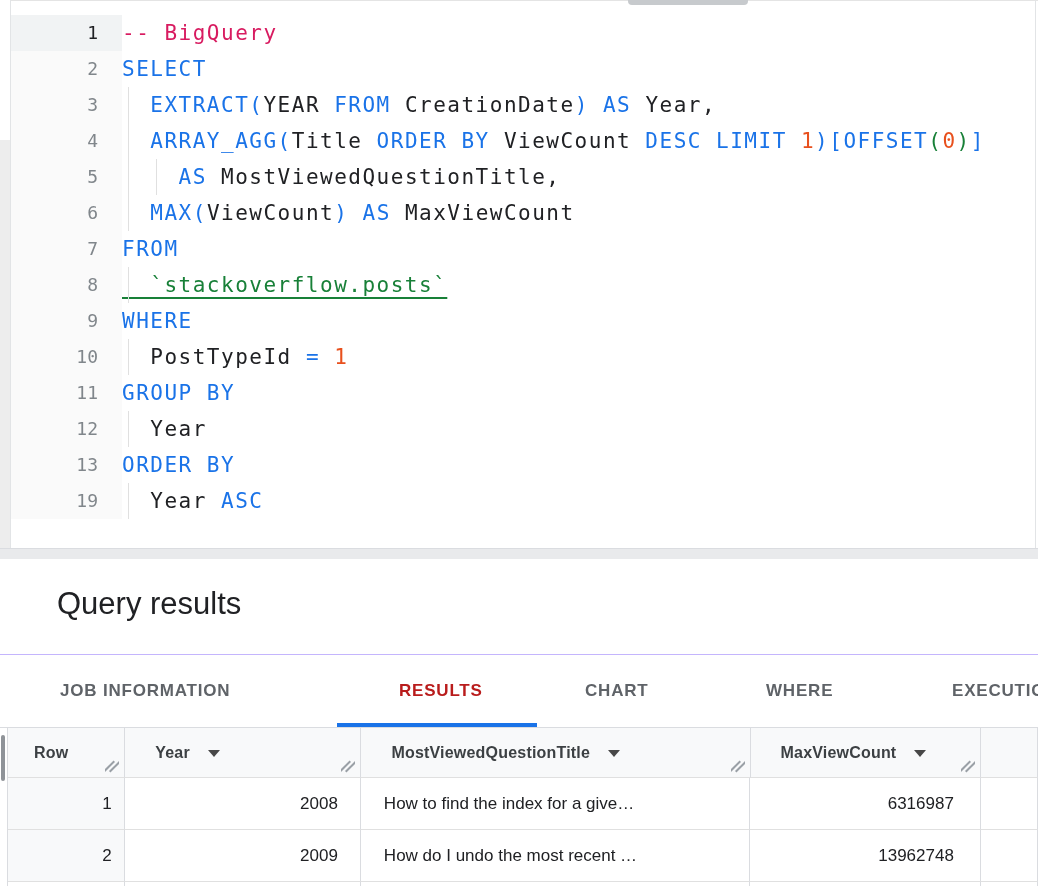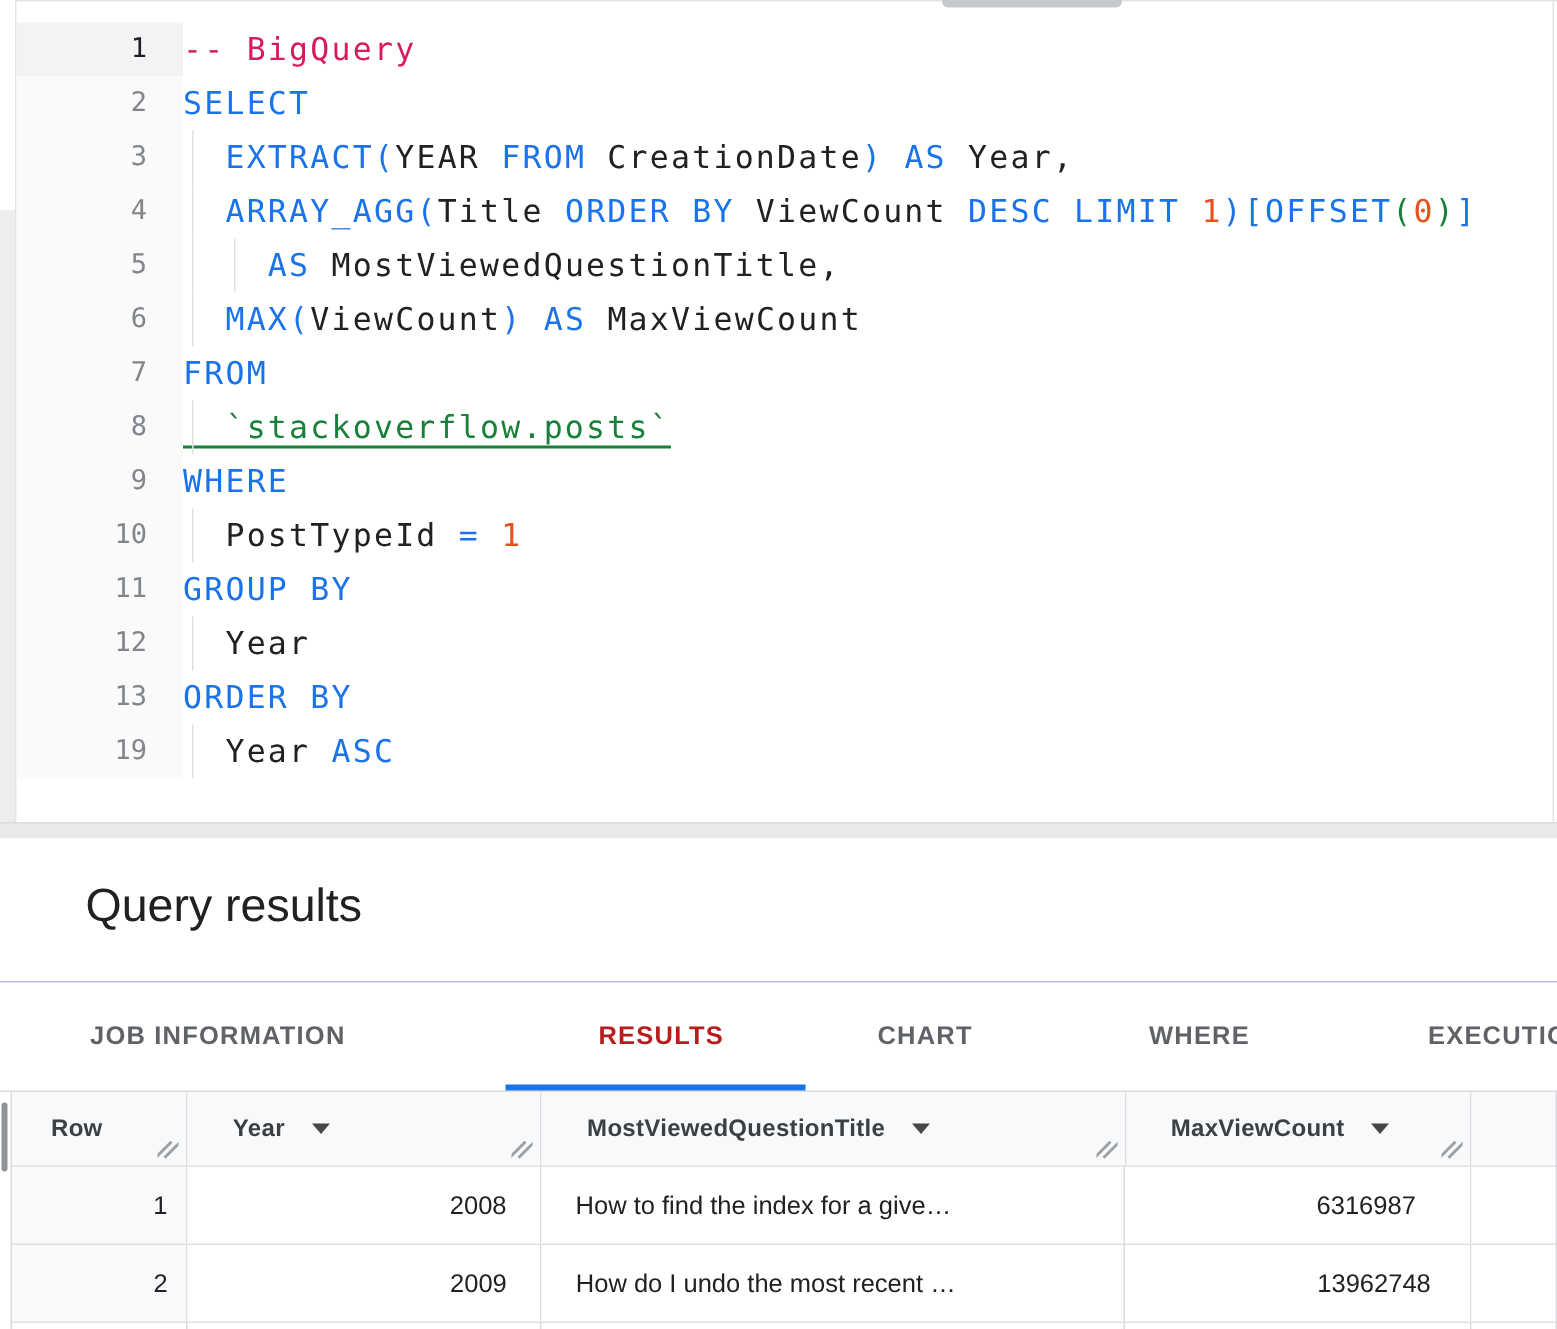--- a/index.html
+++ b/index.html
@@ -152,21 +152,21 @@
             <i class="a"></i>
             <i class="b"></i>
           </span></div>
         <div class="tcell" style="width: 60px;"></div>
       </div>
     <div class="tbody">
         <div class="trow">
           <div class="tcell al-r rowcol" style="width: 122px; padding-right: 12px;">1</div>
           <div class="tcell al-r" style="width: 247px; padding-right: 22px;">2008</div>
           <div class="tcell al-l" style="width: 408px; padding-left: 23px;">How to find the index for a give…</div>
-          <div class="tcell al-r" style="width: 241px; padding-right: 36px;">6316987</div>
+          <div class="tcell al-r" style="width: 241px; padding-right: 26px;">6316987</div>
           <div class="tcell" style="width: 60px;"></div>
         </div>
         <div class="trow">
           <div class="tcell al-r rowcol" style="width: 122px; padding-right: 12px;">2</div>
           <div class="tcell al-r" style="width: 247px; padding-right: 22px;">2009</div>
           <div class="tcell al-l" style="width: 408px; padding-left: 23px;">How do I undo the most recent …</div>
           <div class="tcell al-r" style="width: 241px; padding-right: 26px;">13962748</div>
           <div class="tcell" style="width: 60px;"></div>
         </div>
       </div>

